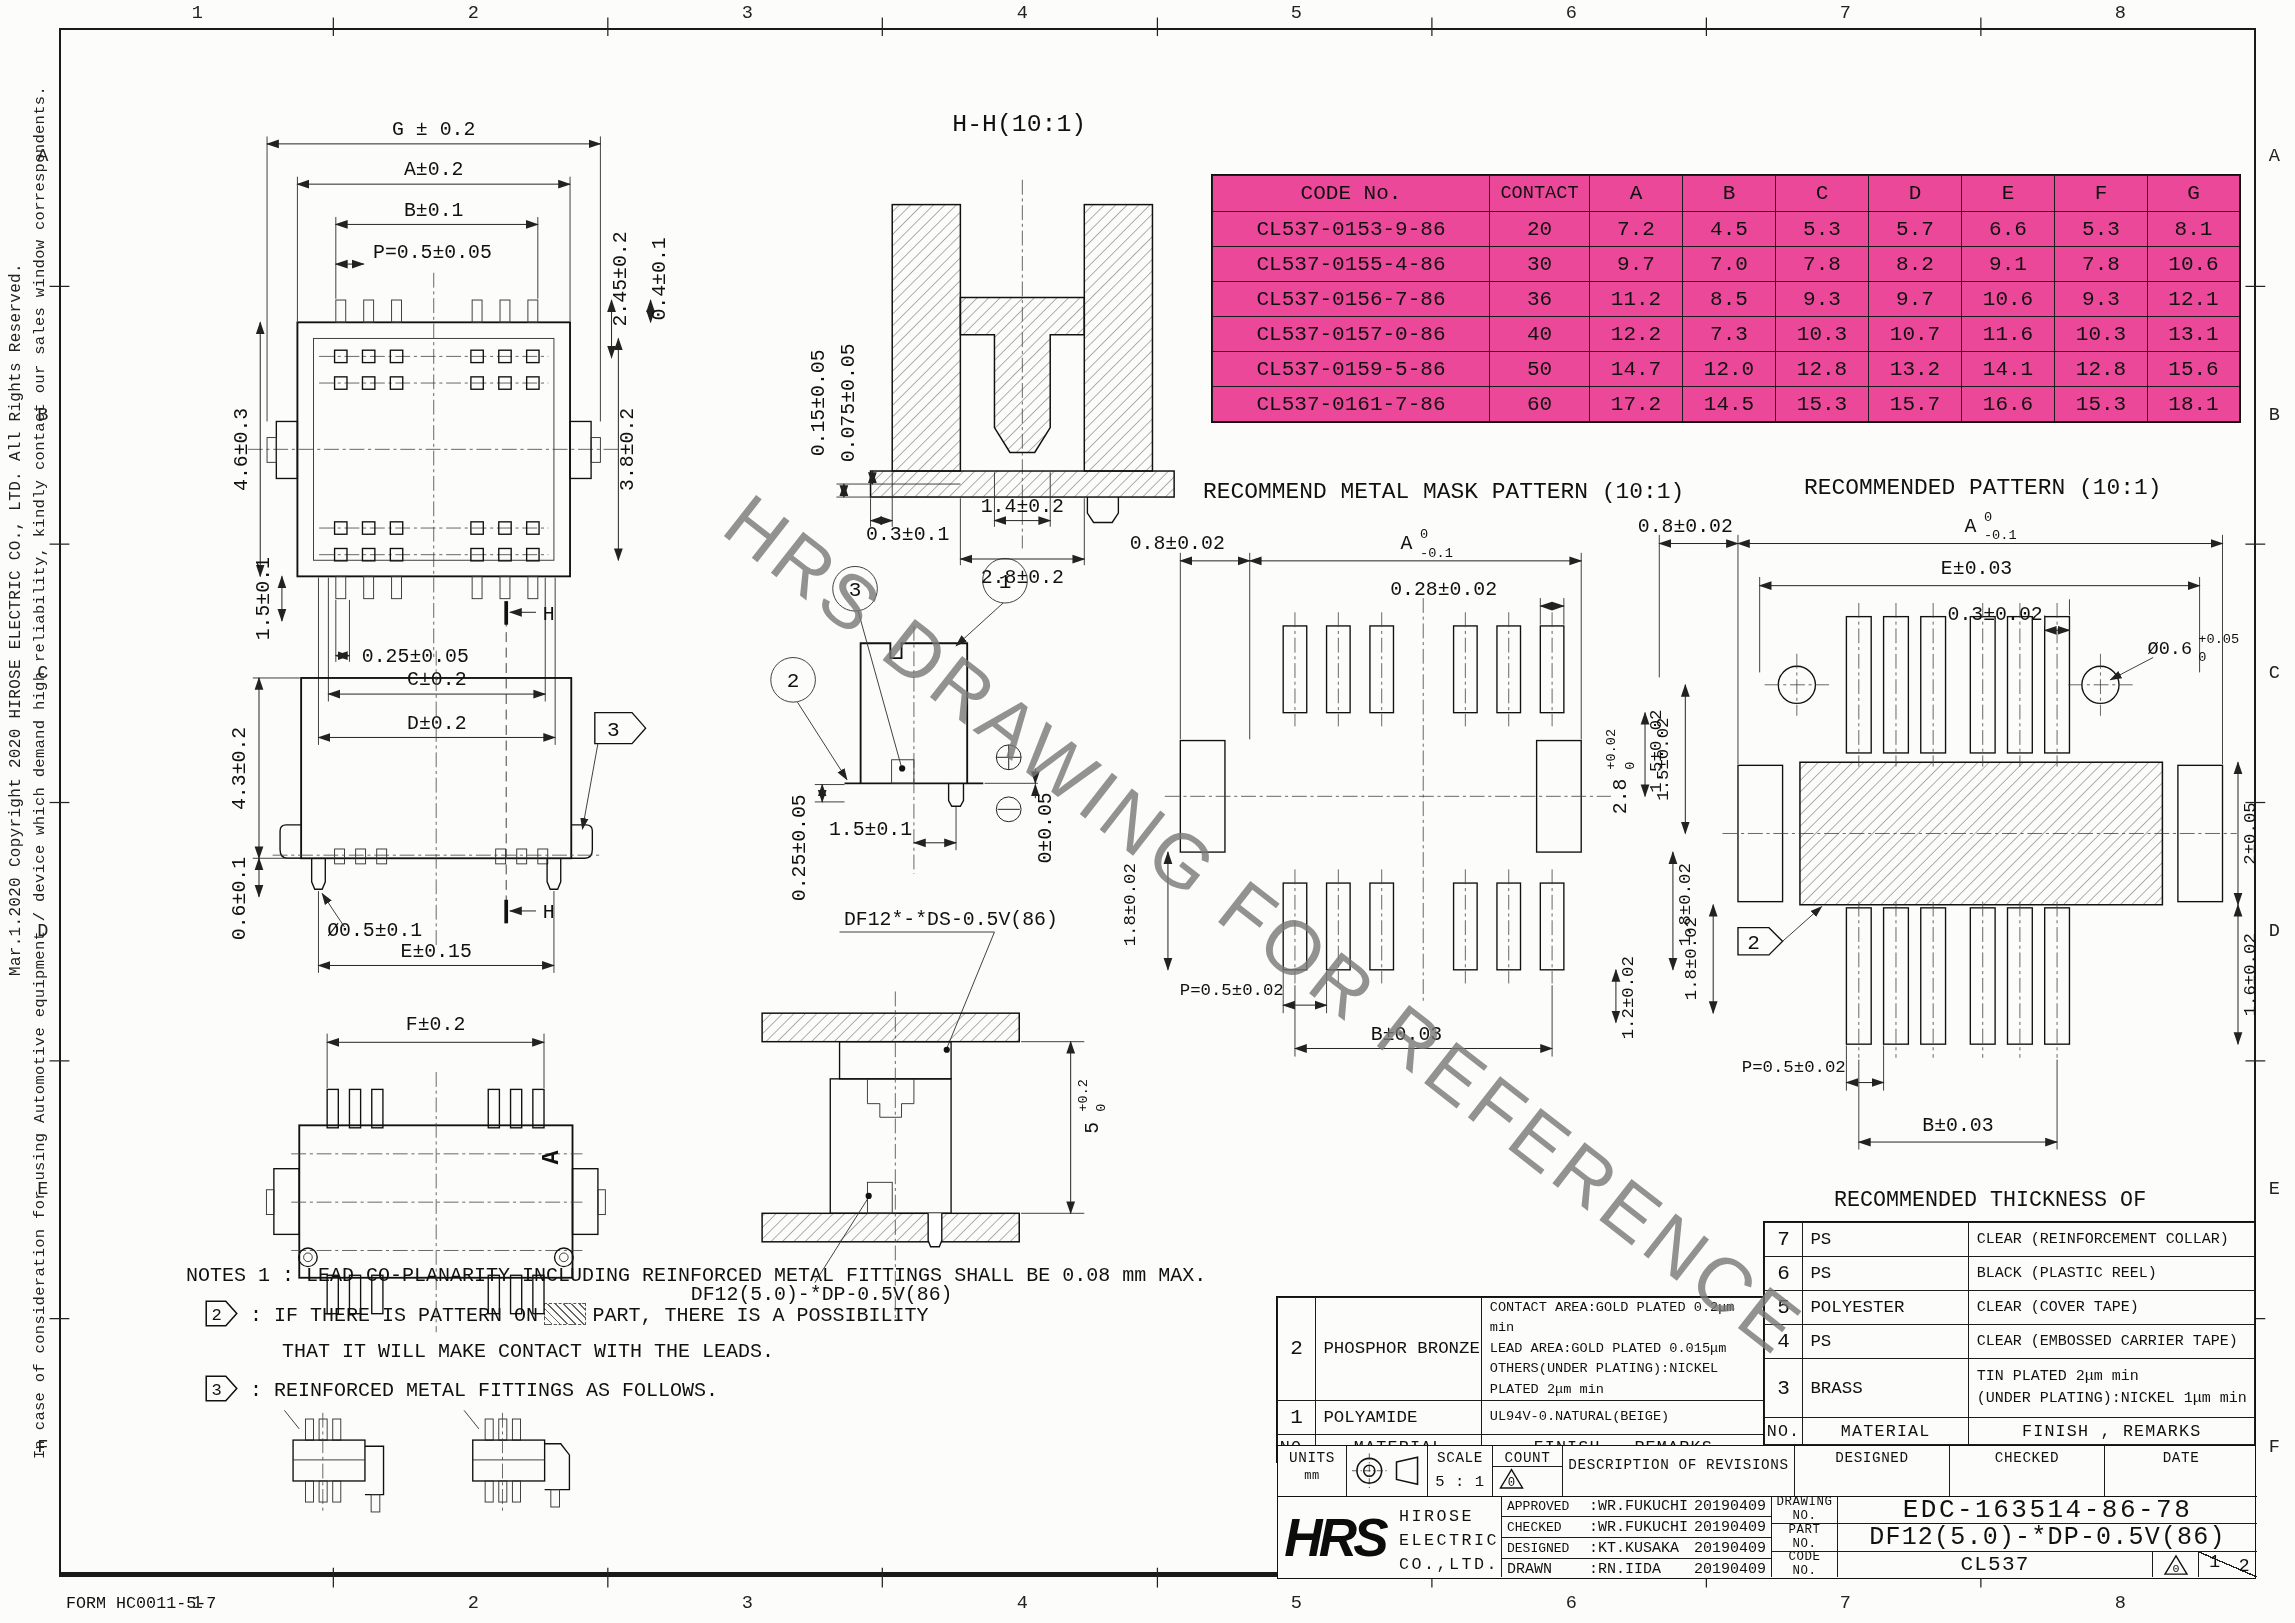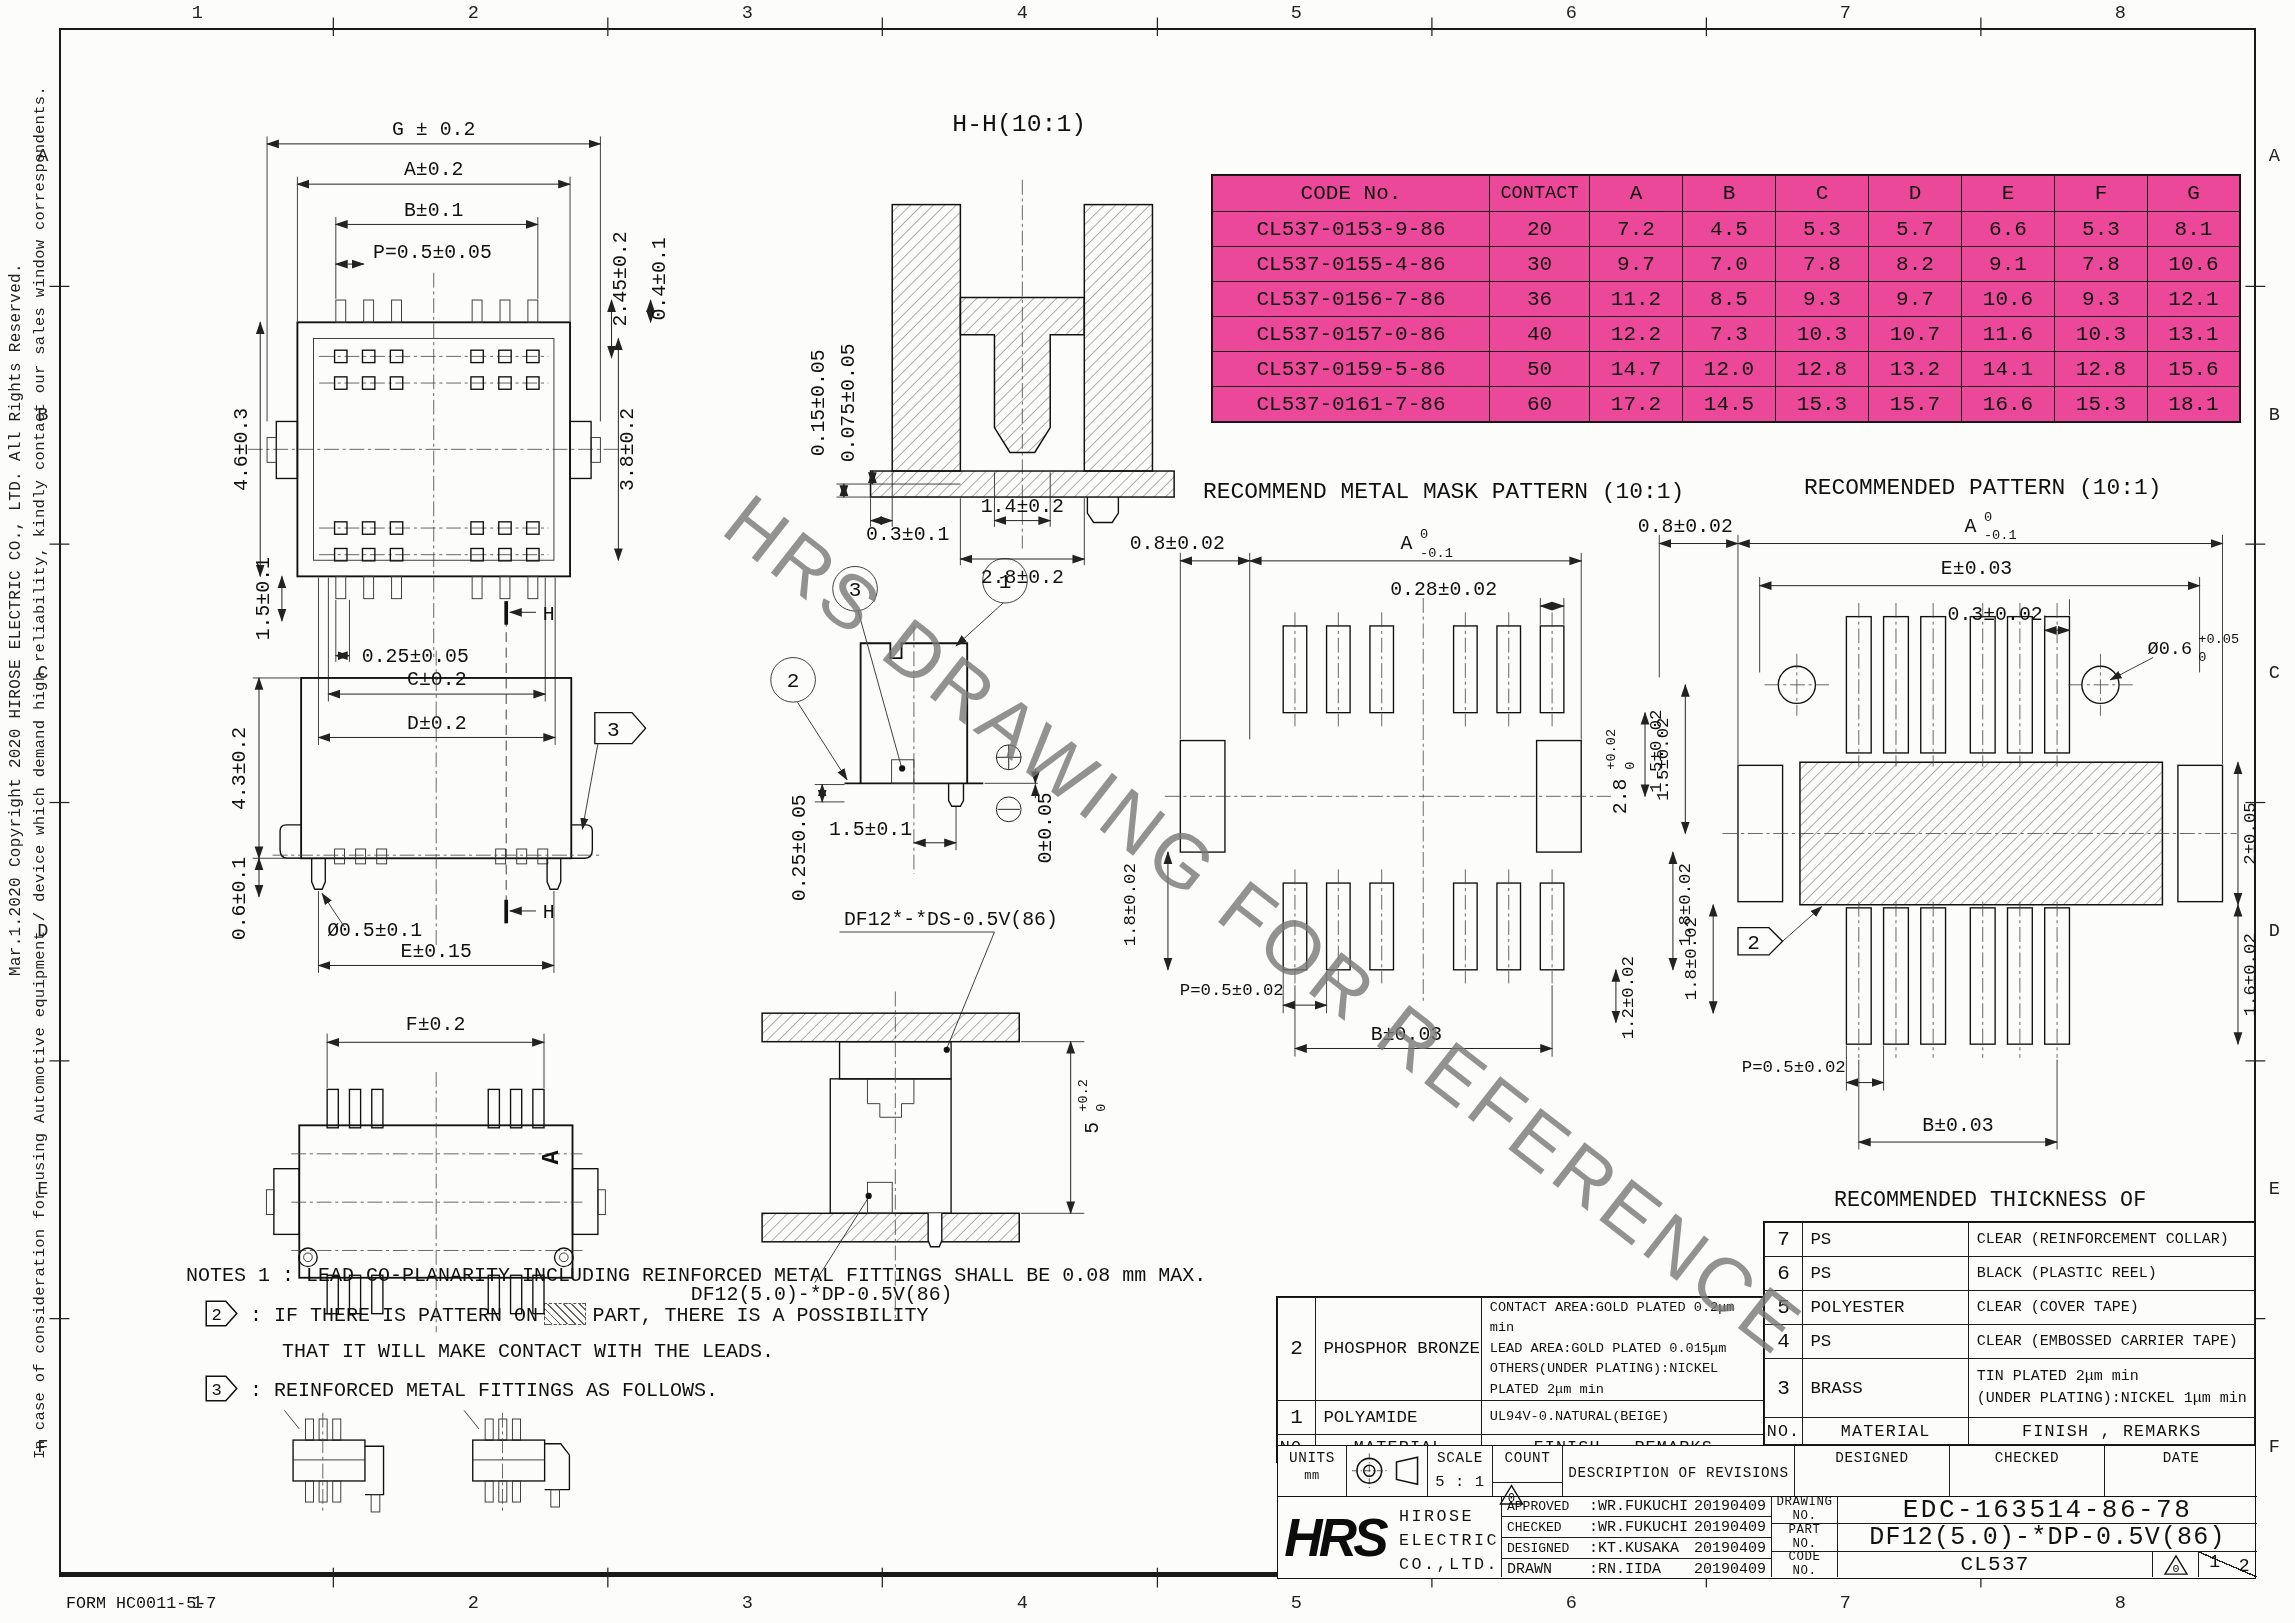--- a/index.html
+++ b/index.html
@@ -743,28 +743,28 @@
         <line x1="8" y1="40" x2="64" y2="40" stroke="#333" stroke-width="1.3" stroke-dasharray="10 4 2 4"></line>
         <line x1="36" y1="12" x2="36" y2="68" stroke="#333" stroke-width="1.3" stroke-dasharray="10 4 2 4"></line>
         <path d="M80,26 l34,-8 v44 l-34,-8 z" fill="none" stroke="#111" stroke-width="2.5"></path>
       </svg>
     </div>
     <div class="c" style="left:149px;top:0;width:65px;height:50px">
       <div class="lbl" style="margin-top:3.7px">SCALE</div>
       <div class="lbl" style="margin-top:7.4px;font-size:15.5px">5 : 1</div>
     </div>
     <div class="c" style="left:214px;top:0;width:70px;height:50px">
-      <div class="lbl" style="margin-top:3.7px;border-bottom:1.2px solid #1c1c1c;padding-bottom:16px">COUNT</div>
+      <div class="lbl" style="margin-top:3.7px;border-bottom:1.2px solid #1c1c1c;padding-bottom:0">COUNT</div>
       <svg width="27" height="23.5" style="margin-left:5px" viewBox="0 0 44 38">
         <polygon points="22,4 40,34 4,34" fill="none" stroke="#111" stroke-width="2.3"></polygon>
         <text x="22" y="31" text-anchor="middle" style="font-size:20px">0</text>
       </svg>
     </div>
     <div class="c" style="left:284px;top:0;width:232px;height:50px">
-      <div class="lbl" style="margin-top:19px">DESCRIPTION OF REVISIONS</div>
+      <div class="lbl" style="margin-top:11px">DESCRIPTION OF REVISIONS</div>
     </div>
     <div class="c" style="left:516px;top:0;width:155px;height:50px">
       <div class="lbl" style="margin-top:3.7px">DESIGNED</div>
     </div>
     <div class="c" style="left:671px;top:0;width:155px;height:50px">
       <div class="lbl" style="margin-top:3.7px">CHECKED</div>
     </div>
     <div class="c" style="left:826px;top:0;width:153px;height:50px;border-right:none">
       <div class="lbl" style="margin-top:3.7px">DATE</div>
     </div>

